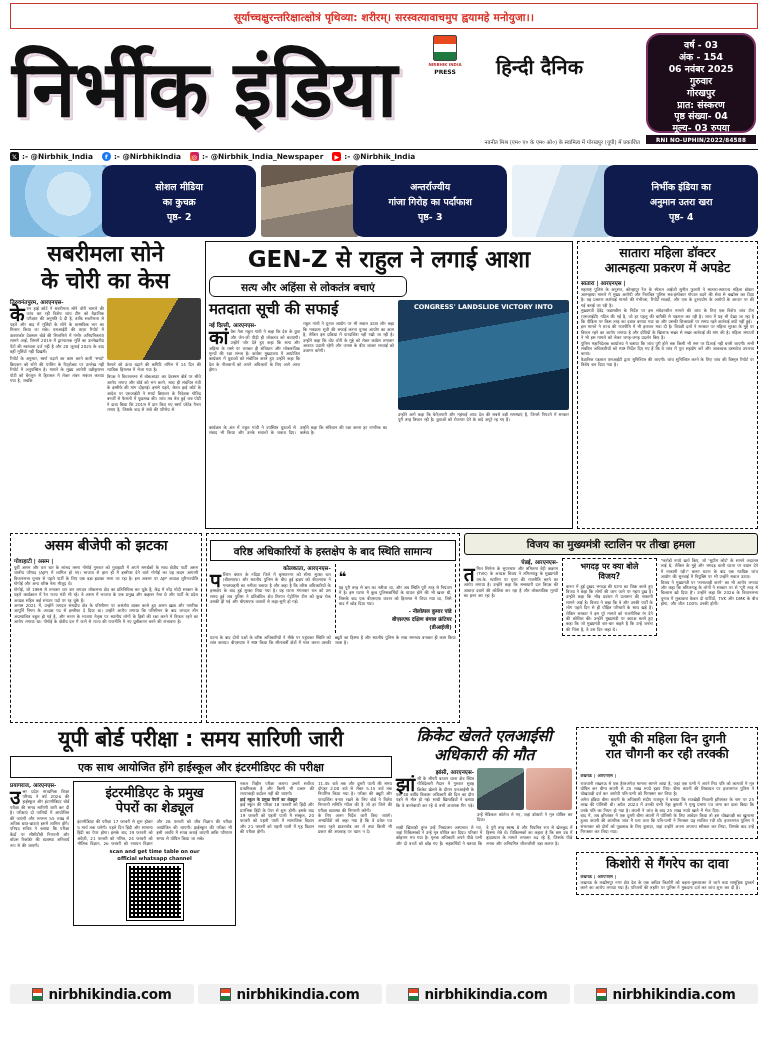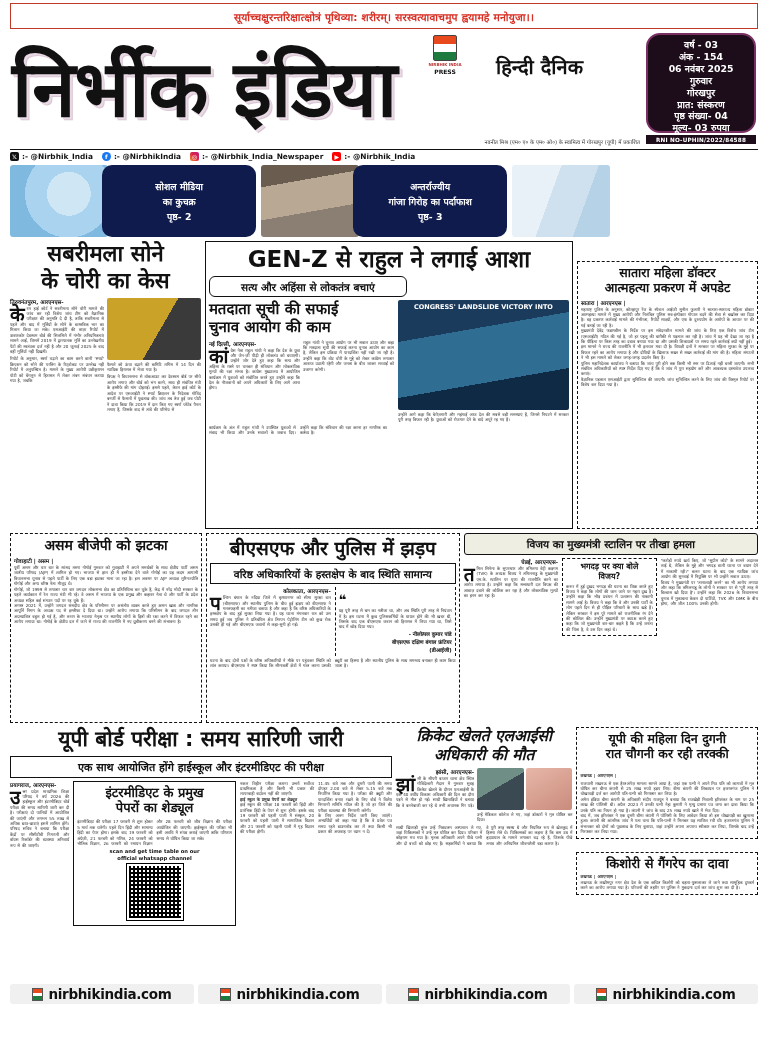--- a/index.html
+++ b/index.html
@@ -198,20 +198,25 @@
     <div class="teaser">
       <div class="t-img b"></div>
       <div class="t-box">
         <div>अन्तर्राज्यीय</div>
         <div>गांजा गिरोह का पर्दाफाश</div>
         <div>पृष्ठ- 3</div>
       </div>
     </div>
     <div class="teaser">
       <div class="t-img c"></div>
+      <div class="t-box">
+        <div>निर्भीक इंडिया का</div>
+        <div>अनुमान उतरा खरा</div>
+        <div>पृष्ठ- 4</div>
+      </div>
     </div>
   </div>
 
   <div class="cols" style="height:288px;">
 
     <div class="col" style="width:193px;">
       <div class="hl-main" style="font-size:22px;">
         <div>सबरीमला सोने</div>
         <div>के चोरी का केस</div>
       </div>
@@ -229,21 +234,20 @@
       </div>
     </div>
 
     <div class="col solidbox" style="width:372px;">
       <div class="hl-main" style="font-size:23px;">GEN-Z से राहुल ने लगाई आशा</div>
       <div class="hl-sub" style="width:55%;border-radius:6px;">सत्य और अहिंसा से लोकतंत्र बचाएं</div>
       <div style="display:flex; gap:4px;">
         <div style="width:52%;">
           <div class="hl-main" style="font-size:15px; text-align:left;">
             <div>मतदाता सूची की सफाई</div>
-            <div>चुनाव आयोग की काम</div>
           </div>
           <div style="display:flex; gap:3px; margin-top:3px;">
             <div style="width:50%;">
               <div class="byline">नई दिल्ली, आरएनएस-</div>
               <div class="bodytext dropcap">कांग्रेस नेता राहुल गांधी ने कहा कि देश के युवा और जेन-ज़ी पीढ़ी ही लोकतंत्र को बचाएगी। उन्होंने जोर देते हुए कहा कि सत्य और अहिंसा के रास्ते पर चलकर ही संविधान और लोकतांत्रिक मूल्यों की रक्षा संभव है। कांग्रेस मुख्यालय में आयोजित कार्यक्रम में युवाओं को संबोधित करते हुए उन्होंने कहा कि देश के नौजवानों को अपने अधिकारों के लिए आगे आना होगा।</div>
             </div>
             <div style="width:50%;">
               <div class="bodytext">राहुल गांधी ने चुनाव आयोग पर भी सवाल उठाए और कहा कि मतदाता सूची की सफाई करना चुनाव आयोग का काम है, लेकिन इस प्रक्रिया में पारदर्शिता नहीं रखी जा रही है। उन्होंने कहा कि वोट चोरी के मुद्दे को लेकर कांग्रेस लगातार आवाज उठाती रहेगी और जनता के बीच जाकर सच्चाई को उजागर करेगी।</div>
             </div>
           </div>
@@ -251,21 +255,21 @@
         <div style="width:48%;">
           <div class="photo" style="height:110px; background:linear-gradient(170deg,#1b3b5c 0 30%,#2f6d93 30% 70%,#0e2a44 70% 100%); position:relative;">
             <div style="position:absolute;top:3px;left:4px;right:4px;color:#fff;font-size:6.5px;font-weight:bold;text-align:center;">CONGRESS' LANDSLIDE VICTORY INTO</div>
           </div>
           <div class="bodytext" style="margin-top:2px;">उन्होंने आगे कहा कि बेरोज़गारी और महंगाई आज देश की सबसे बड़ी समस्याएं हैं, जिनसे निपटने में सरकार पूरी तरह विफल रही है। युवाओं को रोजगार देने के वादे अधूरे रह गए हैं।</div>
         </div>
       </div>
       <div class="bodytext" style="margin-top:2px; column-count:4; column-gap:4px;">कार्यक्रम के अंत में राहुल गांधी ने उपस्थित युवाओं से संवाद भी किया और उनके सवालों के जवाब दिए। उन्होंने कहा कि संविधान की रक्षा करना हर नागरिक का कर्तव्य है।</div>
     </div>
 
-    <div class="col dashbox" style="width:183px;margin-top:20px;">
+    <div class="col dashbox" style="width:183px;">
       <div class="hl-main" style="font-size:12.5px;">
         <div>सातारा महिला डॉक्टर</div>
         <div>आत्महत्या प्रकरण में अपडेट</div>
       </div>
       <div class="byline" style="margin-top:3px;">सातारा | आरएनएस |</div>
       <div class="bodytext">महाराष्ट्र पुलिस के अनुसार, कोल्हापुर रेंज के स्पेशल आईजी सुनील फुलारी ने सातारा-स्वराज्य महिला डॉक्टर आत्महत्या मामले में मुख्य आरोपी और निलंबित पुलिस सब-इंस्पेक्टर गोपाल बदने की सेवा से बर्खास्त कर दिया है। वह प्रकरण कार्रवाई मामले की गंभीरता, रिपोर्टें साक्ष्यों, और एफ के दुरुपयोग के आरोपों के आधार पर की गई बताई जा रही है।</div>
       <div class="bodytext">मुख्यमंत्री देवेंद्र फडणवीस के निर्देश पर इस संवेदनशील मामले की जांच के लिए एक विशेष जांच टीम (एसआईटी) गठित की गई है, जो हर पहलू की बारीकी से पड़ताल कर रही है। जांच में यह भी देखा जा रहा है कि पीड़िता पर किस तरह का दबाव बनाया गया था और उसकी शिकायतों पर समय रहते कार्रवाई क्यों नहीं हुई।</div>
       <div class="bodytext">इस मामले ने राज्य की राजनीति में भी हलचल मचा दी है। विपक्षी दलों ने सरकार पर महिला सुरक्षा के मुद्दे पर विफल रहने का आरोप लगाया है और दोषियों के खिलाफ सख्त से सख्त कार्रवाई की मांग की है। महिला संगठनों ने भी इस मामले को लेकर जगह-जगह प्रदर्शन किए हैं।</div>
       <div class="bodytext">पुलिस महानिदेशक कार्यालय ने बताया कि जांच पूरी होने तक किसी भी स्तर पर ढिलाई नहीं बरती जाएगी। सभी संबंधित अधिकारियों को स्पष्ट निर्देश दिए गए हैं कि वे जांच में पूरा सहयोग करें और आवश्यक दस्तावेज उपलब्ध कराएं।</div>
       <div class="bodytext">वैज्ञानिक पड़ताल एसआईटी द्वारा सुनिश्चित की जाएगी। जांच सुनिश्चित करने के लिए जांच की विस्तृत रिपोर्ट पर विशेष बल दिया गया है।</div>
@@ -276,21 +280,20 @@
 
     <div class="col dashbox" style="width:193px;">
       <div class="hl-main" style="font-size:14px;">असम बीजेपी को झटका</div>
       <div class="byline" style="margin-top:3px;">गोवाहाटी | असम |</div>
       <div class="bodytext">पूर्वी असम और चार बार के सांसद तरुण गोगोई गुरुवार को गुवाहाटी में अपने समर्थकों के साथ क्षेत्रीय पार्टी असम जातीय परिषद (AJP) में शामिल हो गए। भाजपा से हाल ही में इस्तीफा देने वाले गोगोई का यह कदम आगामी विधानसभा चुनाव से पहले पार्टी के लिए एक बड़ा झटका माना जा रहा है। इस अवसर पर AJP अध्यक्ष लुरिनज्योति गोगोई और अन्य वरिष्ठ नेता मौजूद थे।</div>
       <div class="bodytext">गोगोई, जो 1999 से लगातार चार बार जगदल लोकसभा क्षेत्र का प्रतिनिधित्व कर चुके हैं, केंद्र में नरेंद्र मोदी सरकार के पहले कार्यकाल में रेल राज्य मंत्री भी रहे। वे असम में भाजपा के एक प्रमुख और कद्दावर नेता थे और पार्टी के प्रदेश अध्यक्ष सहित कई संगठन पदों पर रह चुके हैं।</div>
       <div class="bodytext">अगस्त 2021 में, उन्होंने जगदल संसदीय क्षेत्र के परिसीमन पर असंतोष व्यक्त करते हुए असम खाद्य और नागरिक आपूर्ति निगम के अध्यक्ष पद से इस्तीफा दे दिया था। उन्होंने आरोप लगाया कि परिसीमन के बाद जगदल तीन अप्रत्याशित बहुल हो गई है, और तरुण के भाजपा नेतृत्व पर स्थानीय लोगों के हितों की रक्षा करने में विफल रहने का आरोप लगाया था। गोगोई के क्षेत्रीय दल में जाने से राज्य की राजनीति में नए ध्रुवीकरण बनने की संभावना है।</div>
     </div>
 
     <div class="col dashbox" style="width:255px;">
-      <div class="hl-main" style="font-size:19px;">बीएसएफ और पुलिस में झड़प</div>
       <div class="hl-sub">वरिष्ठ अधिकारियों के हस्तक्षेप के बाद स्थिति सामान्य</div>
       <div style="display:flex; gap:4px;">
         <div style="width:50%;">
           <div class="byline" style="text-align:right;">कोलकाता, आरएनएस-</div>
           <div class="bodytext dropcap">पश्चिम बंगाल के नदिया जिले में कृष्णानगर को सीमा सुरक्षा बल (बीएसएफ) और स्थानीय पुलिस के बीच हुई झड़प को बीएसएफ ने गलतफहमी का नतीजा बताया है और कहा है कि वरिष्ठ अधिकारियों के हस्तक्षेप के बाद हुई सुरक्षा लिया गया है। यह घटना मंगलवार रात को उस समय हुई जब पुलिस ने प्रतिबंधित क्षेत्र तिरपन पेट्रोलिंग टीम को कुछ रोक उसकी ही गई और बीएसएफ जवानों से कहा-सुनी हो गई।</div>
         </div>
         <div style="width:50%;" class="quotebox">
           <span class="qmark">❝</span>
           <div class="bodytext">यह पूरी तरह से भ्रम का नतीजा था, और अब स्थिति पूरी तरह से नियंत्रण में है। इस घटना में कुछ पुलिसकर्मियों के घायल होने की भी खबर थी, जिसके बाद एक बीएसएफ जवान को हिरासत में लिया गया था, जिसे बाद में छोड़ दिया गया।</div>
           <div class="attrib">- नीलोत्पल कुमार पांडे</div>

